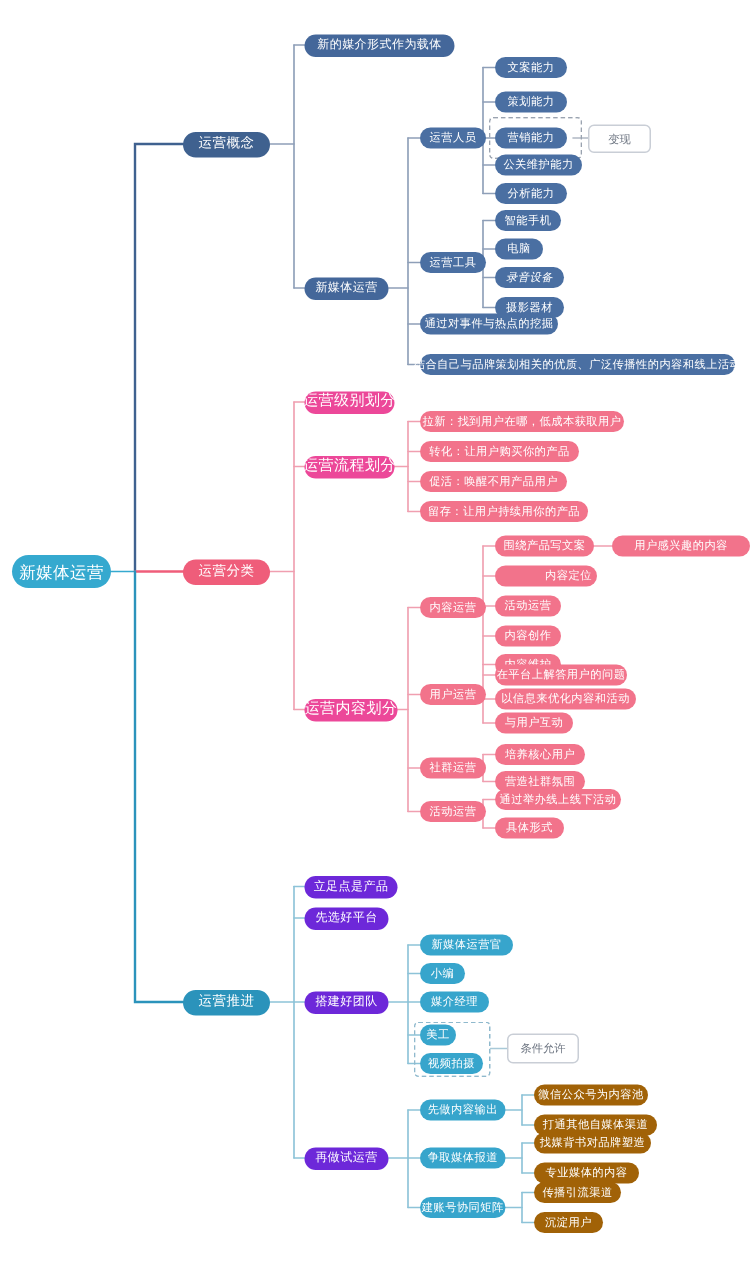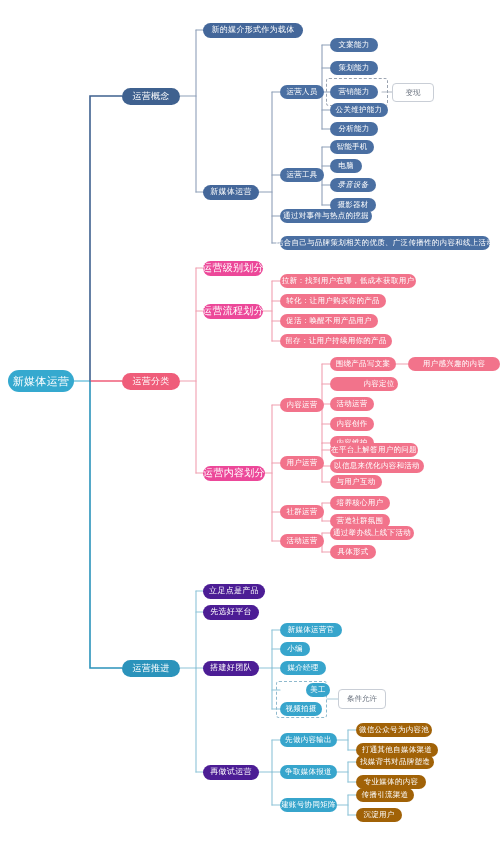--- a/index.html
+++ b/index.html
@@ -30,21 +30,21 @@
   .n-b1.lvl2{background:#44679a;font-size:8px;height:15px;border-radius:8px;}
   .n-b1.lvl3{background:#4a6fa2;font-size:7.5px;height:14px;border-radius:7px;}
   .n-b1.lvl4{background:#4a6fa2;font-size:7.5px;height:14px;border-radius:7px;}
   
   .n-b2{background:#ef5d7a;font-size:9px;height:17px;border-radius:9px;}
   .n-b2.lvl2{background:#ec4899;font-size:10px;height:15px;border-radius:8px;}
   .n-b2.lvl3{background:#f2738b;font-size:7.5px;height:14px;border-radius:7px;}
   .n-b2.lvl4{background:#f2738b;font-size:7.5px;height:14px;border-radius:7px;}
   
   .n-b3{background:#2b93bb;font-size:9px;height:17px;border-radius:9px;}
-  .n-b3.lvl2{background:#4c1d95;font-size:8px;height:15px;border-radius:8px;}
+  .n-b3.lvl2{background:#6d28d9;font-size:8px;height:15px;border-radius:8px;}
   .n-b3.lvl3{background:#37a5cc;font-size:7.5px;height:14px;border-radius:7px;}
   .n-b3.lvl4{background:#a16207;font-size:7.5px;height:14px;border-radius:7px;}
 
   
   .note{
     position:absolute;box-sizing:border-box;
     background:#ffffff;border:1px solid #c9ced6;border-radius:4px;
     color:#6c7480;font-size:7.5px;line-height:1;
     display:flex;align-items:center;justify-content:center;
     white-space:nowrap;
@@ -257,21 +257,21 @@
   <div class="node n-b3 lvl2" style="left:203px;top:583.5px;width:62px;">立足点是产品</div>
   <div class="node n-b3 lvl2" style="left:203px;top:604.5px;width:56px;">先选好平台</div>
   <div class="node n-b3 lvl2" style="left:203px;top:660.5px;width:56px;">搭建好团队</div>
 
   <div class="node n-b3 lvl3" style="left:280px;top:623px;width:62px;">新媒体运营官</div>
   <div class="node n-b3 lvl3" style="left:280px;top:642px;width:30px;">小编</div>
   <div class="node n-b3 lvl3" style="left:280px;top:661px;width:46px;">媒介经理</div>
 
   <div class="group-box b3" style="left:276px;top:681px;width:51px;height:37px;"></div>
 
-  <div class="node n-b3 lvl3" style="left:280px;top:683px;width:24px;margin-left:26px;">美工</div>
+  <div class="node n-b3 lvl3" style="left:280px;top:683px;width:24px;">美工</div>
   <div class="node n-b3 lvl3" style="left:280px;top:702px;width:42px;">视频拍摄</div>
 
   <div class="note" style="left:338px;top:689px;width:48px;height:20px;">条件允许</div>
 
   <div class="node n-b3 lvl2" style="left:203px;top:764.5px;width:56px;">再做试运营</div>
 
   <div class="node n-b3 lvl3" style="left:280px;top:733px;width:57px;">先做内容输出</div>
   <div class="node n-b3 lvl4" style="left:356px;top:723px;width:76px;">微信公众号为内容池</div>
   <div class="node n-b3 lvl4" style="left:356px;top:743px;width:82px;">打通其他自媒体渠道</div>
 

